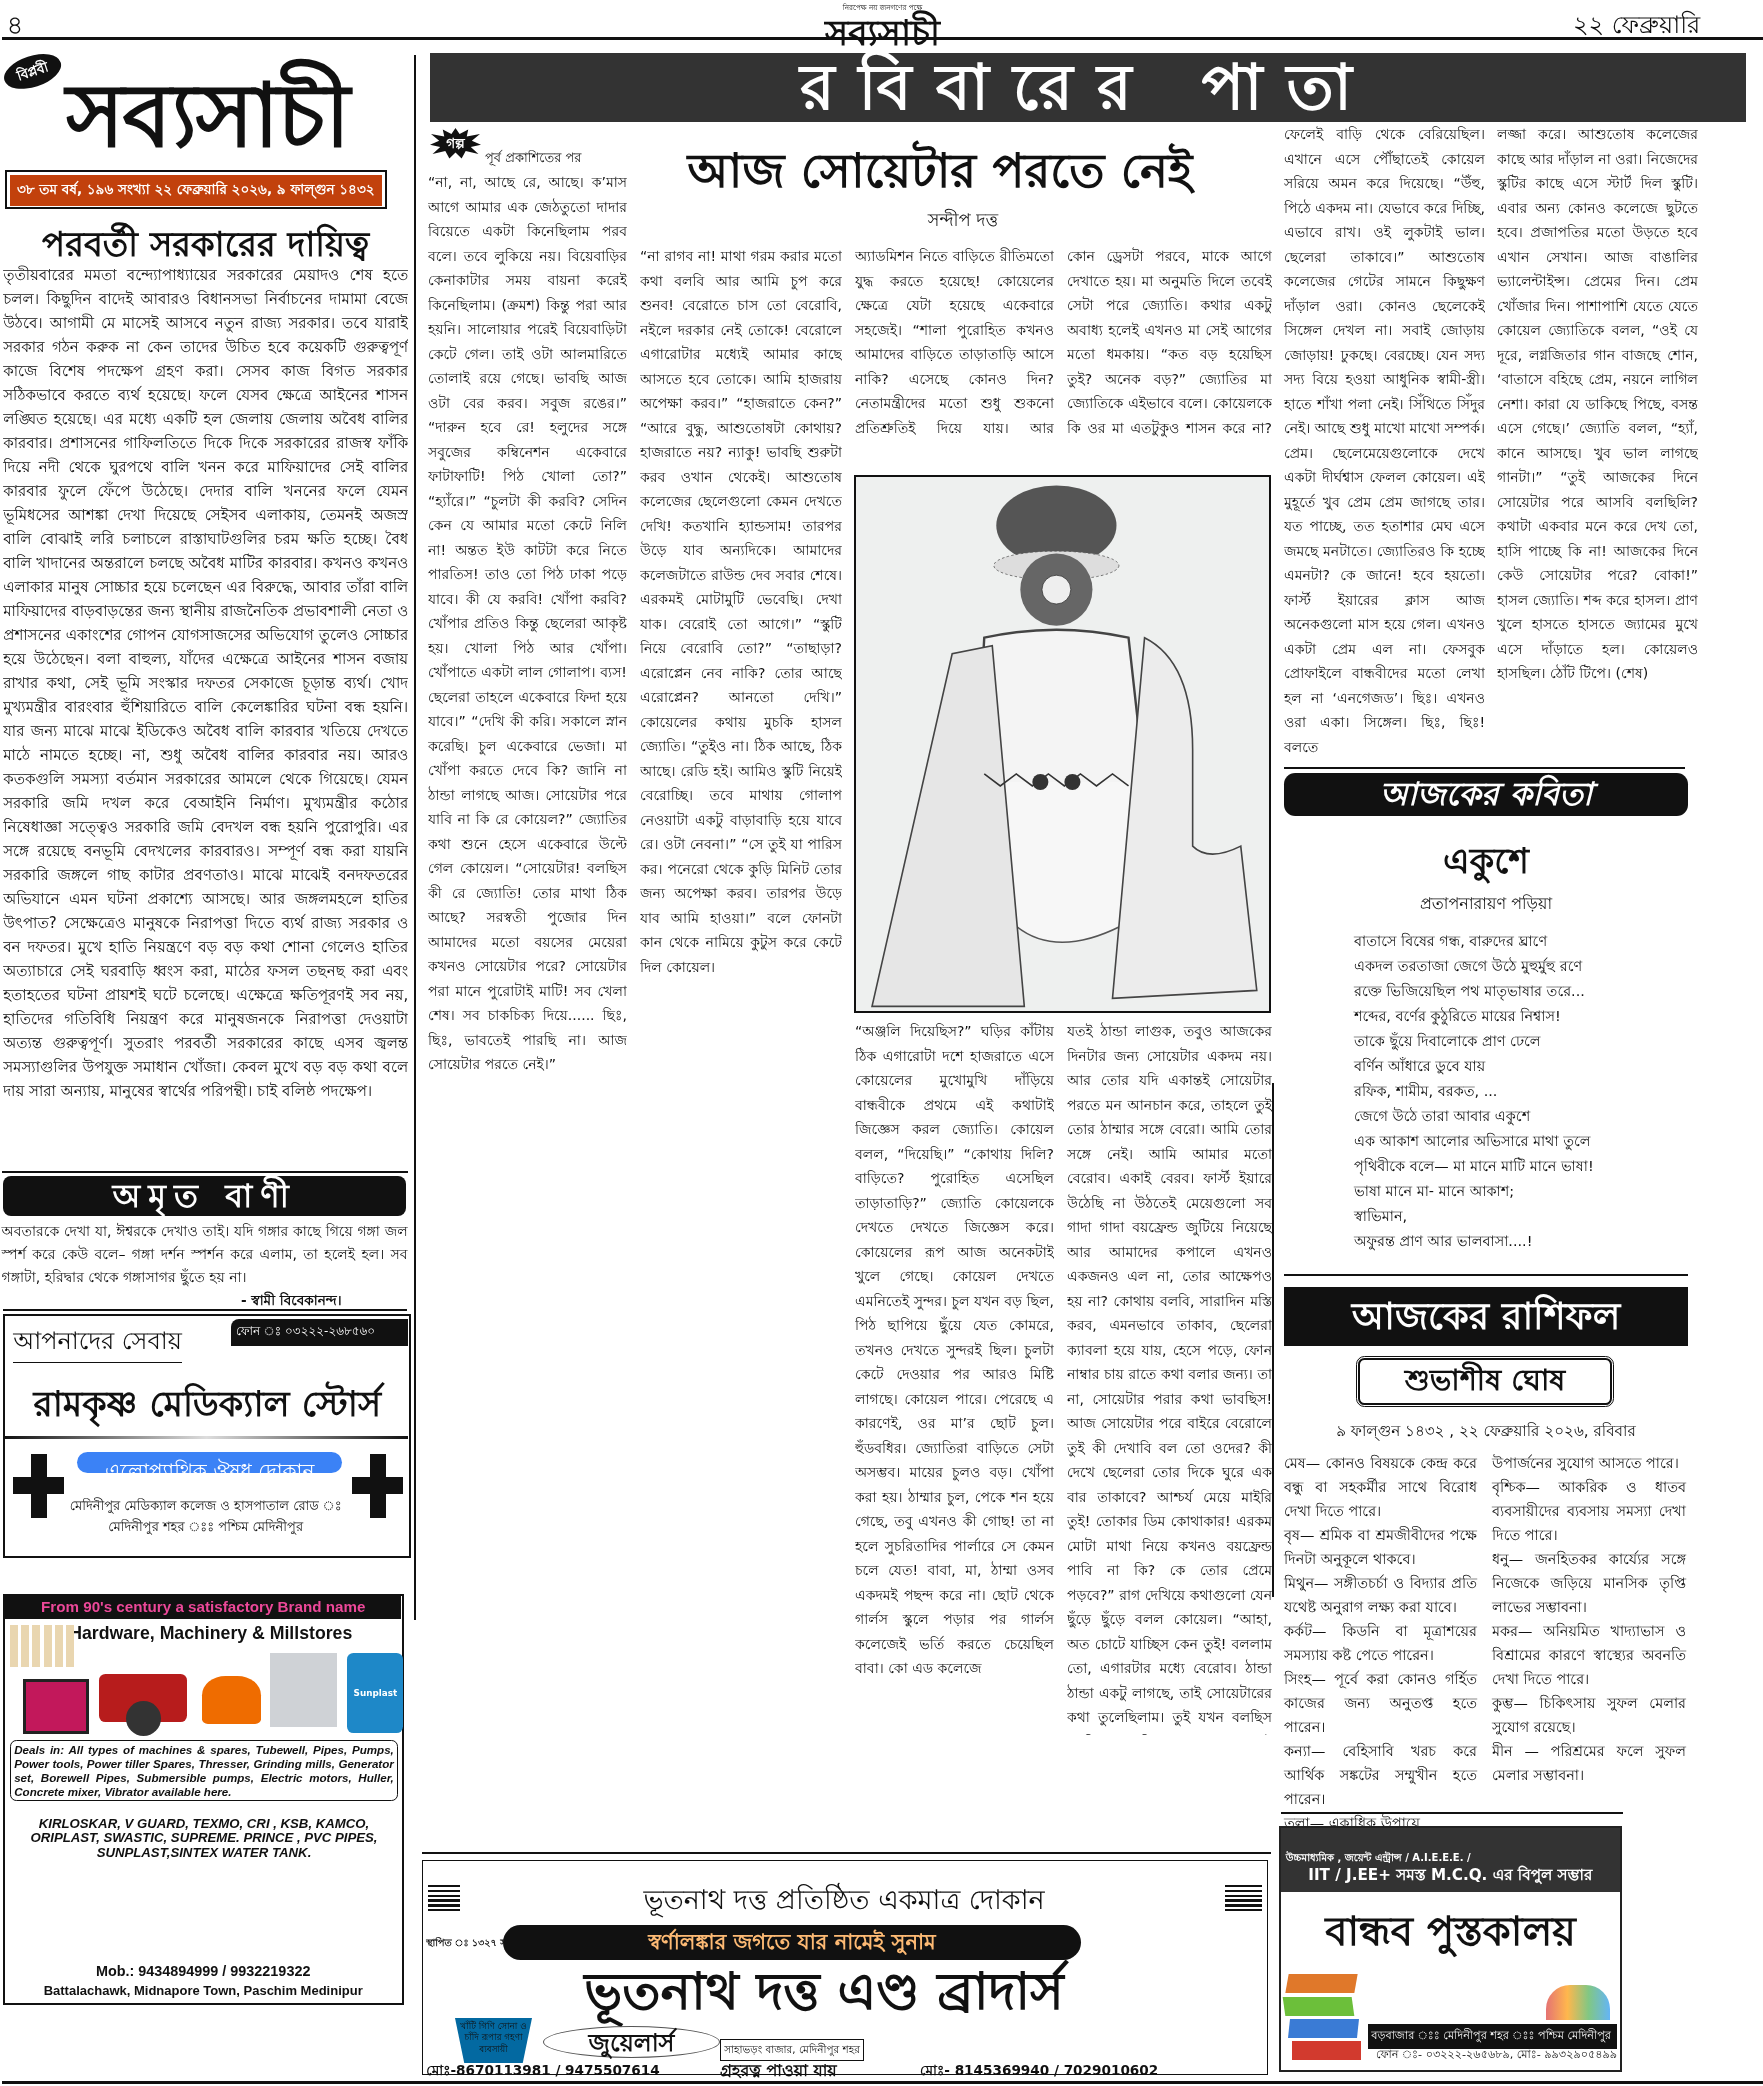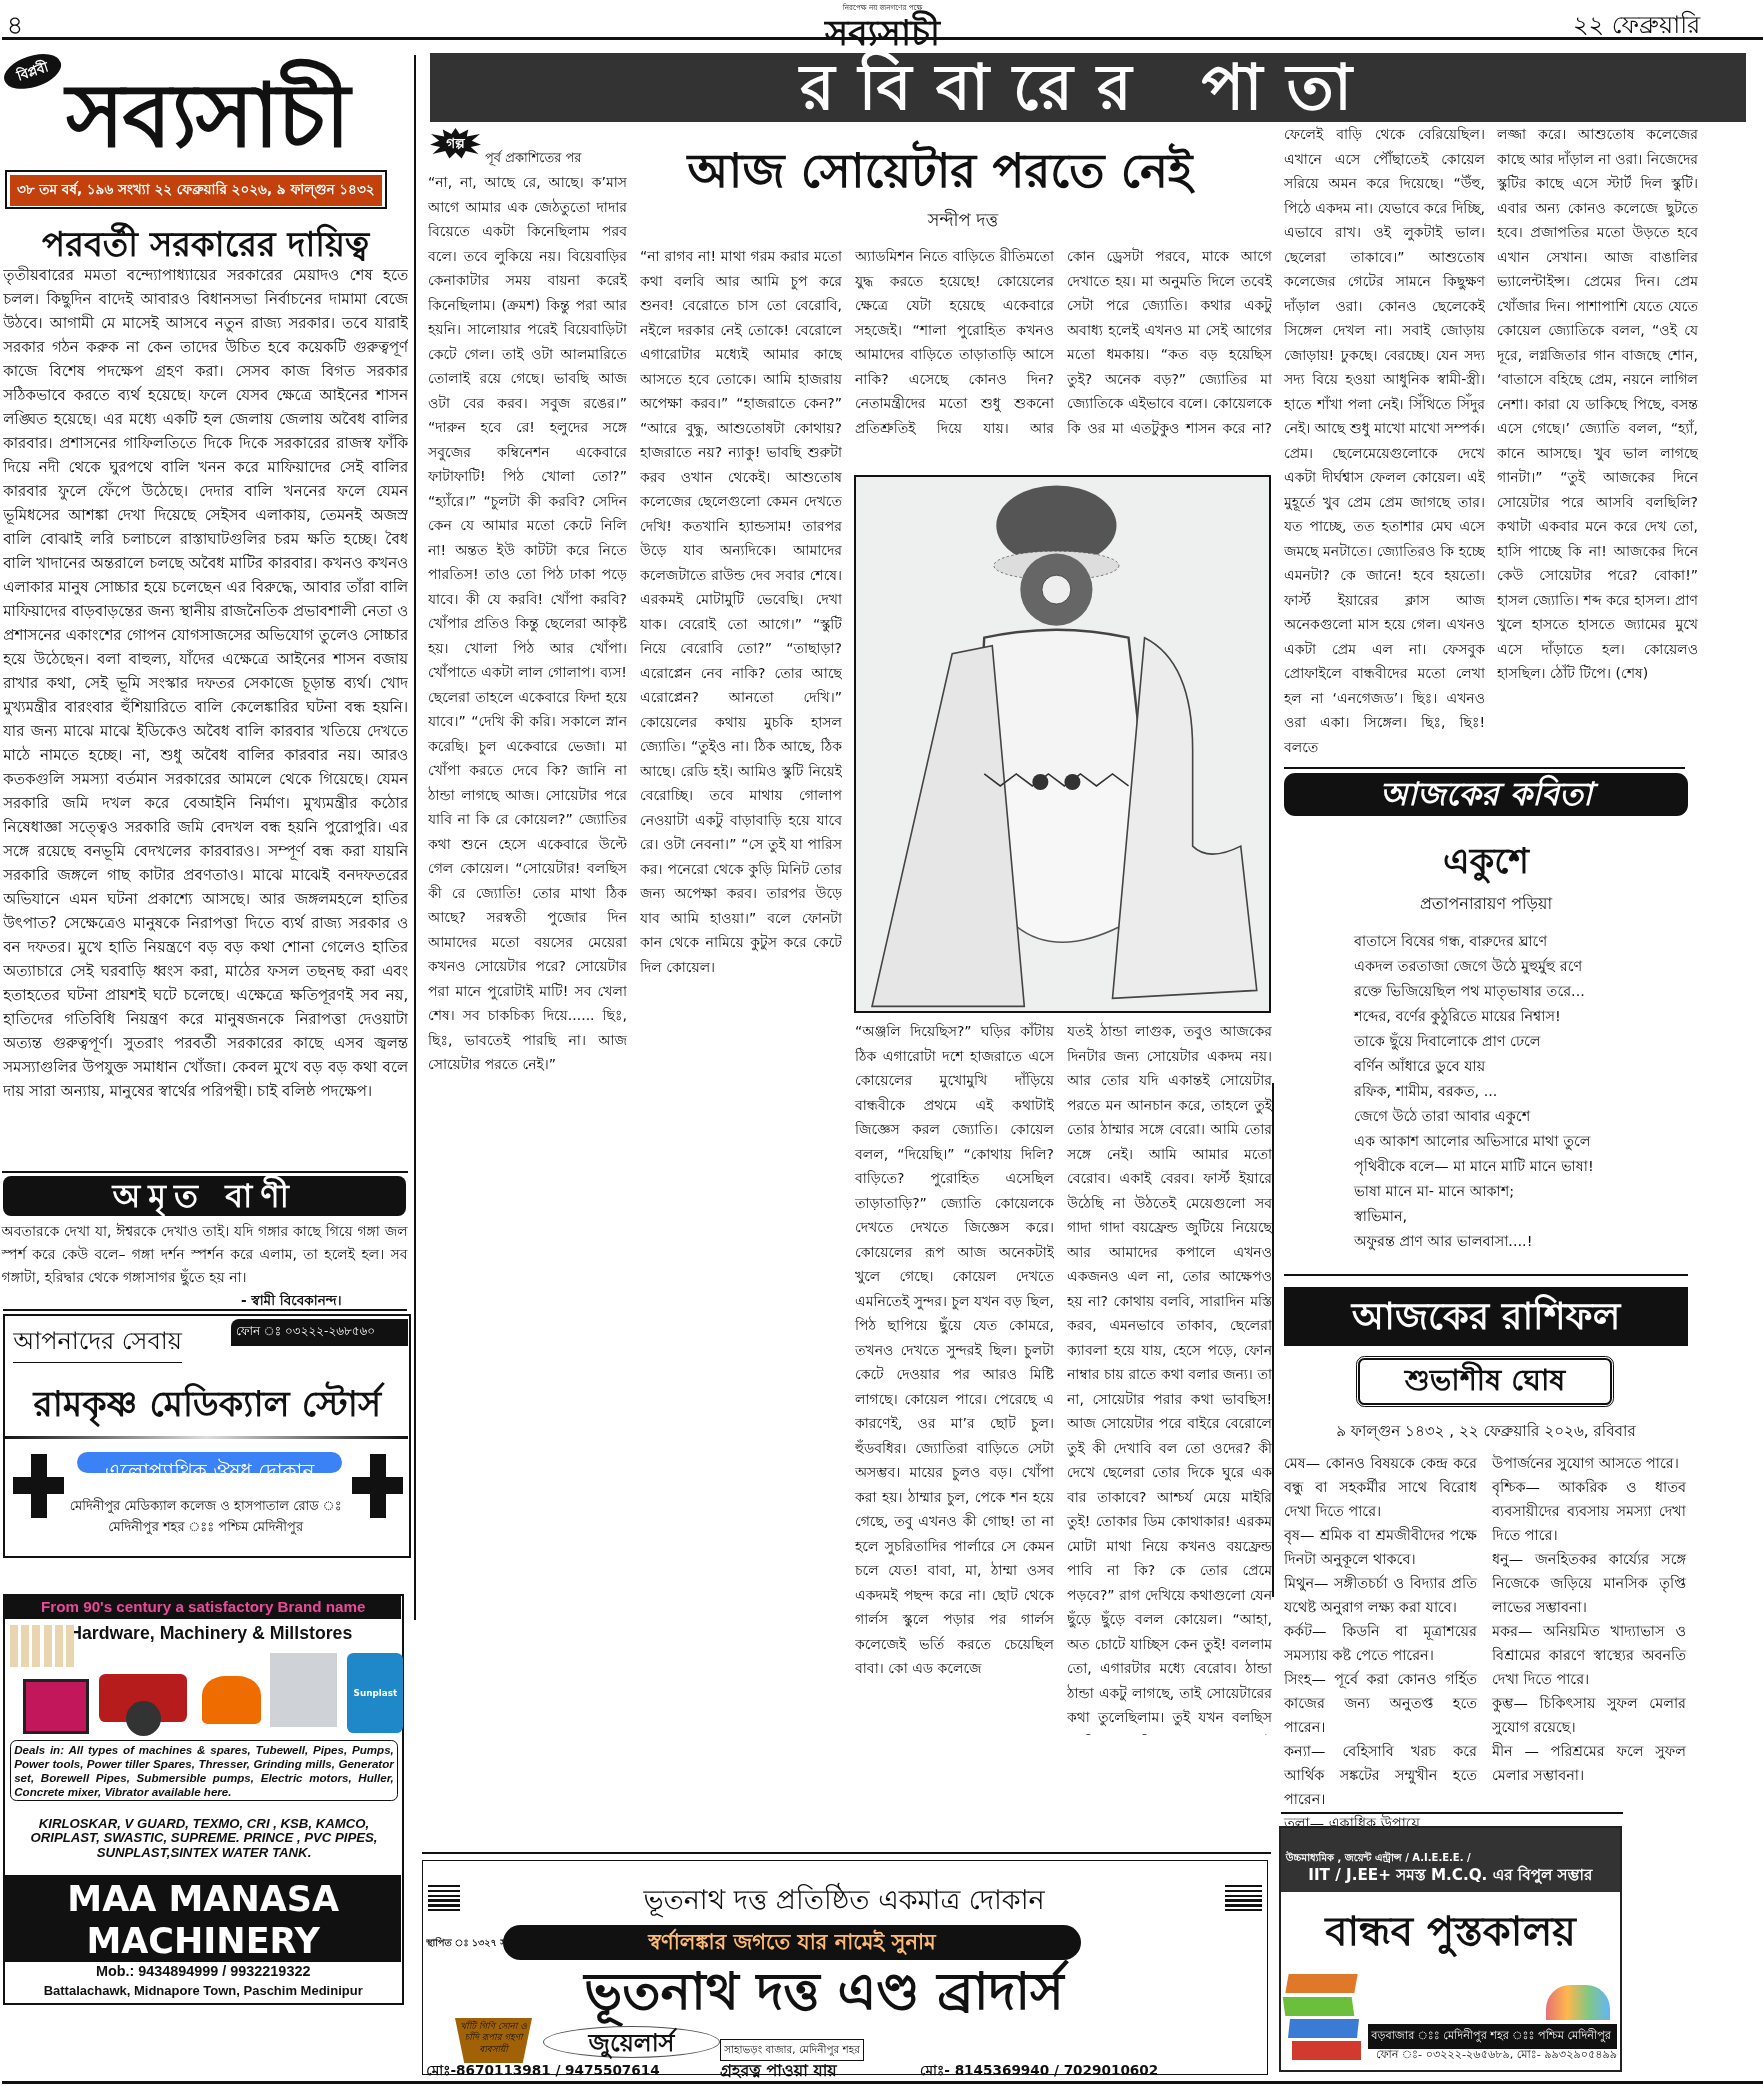--- a/index.html
+++ b/index.html
@@ -83,21 +83,20 @@
     <div style="position:absolute;left:6.4px;top:24px;width:66px;height:55px;border:3.2px solid #222;background:#c2185b;"></div>
     <div style="position:absolute;left:83px;top:19px;width:88px;height:48px;background:#b71c1c;border-radius:6.4px;">
         <div style="position:absolute;left:27px;top:27px;width:35px;height:35px;border-radius:50%;background:#333;"></div>
       </div>
     <div style="position:absolute;left:186px;top:21px;width:59px;height:48px;background:#ef6c00;border-radius:40% 40% 10% 10%;"></div>
     <div style="position:absolute;left:254px;top:-1.6px;width:67px;height:74px;background:#cfd2d6;"></div>
     <div style="position:absolute;left:331px;top:-1.6px;width:56px;height:80px;background:#1e88c8;border-radius:6.4px;color:#fff;font-size:8.8px;font-weight:bold;text-align:center;padding-top:35px;">Sunplast</div>
   </div>
   <div class="abs en-bold" style="left:4.8px;top:144px;width:388px;border:1.6px solid #111;border-radius:6.4px;padding:1.6px 3.2px;font-size:11.6px;line-height:14px;font-style:italic;text-align:justify;">Deals in:  All types of machines &amp; spares, Tubewell, Pipes, Pumps, Power tools, Power tiller Spares, Thresser, Grinding mills, Generator set, Borewell Pipes, Submersible pumps, Electric motors, Huller, Concrete mixer, Vibrator available here.</div>
   <div class="abs en-bold" style="left:4.8px;top:221px;width:388px;text-align:center;font-size:13.2px;line-height:14.4px;font-style:italic;">KIRLOSKAR, V GUARD, TEXMO, CRI , KSB, KAMCO, ORIPLAST, SWASTIC, SUPREME. PRINCE , PVC PIPES, SUNPLAST,SINTEX WATER TANK.</div>
-  <div class="abs" style="left:0;top:279px;width:396px;height:87px;background:#111;color:#fff;text-align:center;font-family:'DejaVu Sans',sans-serif;font-weight:bold;font-size:35px;line-height:42px;padding-top:3.2px;">MAA MANASA MACHINERY</div>
   <div class="abs en-bold" style="left:0;top:367px;width:396px;text-align:center;font-size:14.4px;">Mob.: 9434894999 / 9932219322</div>
   <div class="abs en-bold" style="left:0;top:387px;width:396px;text-align:center;font-size:13px;">Battalachawk, Midnapore Town, Paschim Medinipur</div>
 </div>
 
 <div class="abs banner" style="left:430px;top:53px;width:1316px;height:69px;line-height:69px;font-size:63px;">রবিবারের পাতা</div>
 
 <div class="abs golpo" style="left:430px;top:128px;width:51px;height:30.5px;line-height:30.5px;"><span>গল্প</span></div>
 <div class="abs" style="left:485px;top:148px;font-size:13px;">পূর্ব প্রকাশিতের পর</div>
 <div class="abs story-title" style="left:627px;top:135px;width:626px;">আজ সোয়েটার পরতে নেই</div>
 <div class="abs byline" style="left:883px;top:207px;width:160px;">সন্দীপ দত্ত</div>
@@ -171,21 +170,21 @@
 </div>
 
 <div class="rule" style="left:422px;top:1852px;width:849px;height:2.4px;"></div>
 <div class="abs ad-box" style="left:422px;top:1860px;width:846px;height:215px;border-width:1.6px;">
   <div class="abs" style="left:4.8px;top:24px;width:32px;height:26px;background:repeating-linear-gradient(#111 0 2.4px,#fff 2.4px 4.8px);"></div>
   <div class="abs" style="left:802px;top:24px;width:37px;height:26px;background:repeating-linear-gradient(#111 0 2.4px,#fff 2.4px 4.8px);"></div>
   <div class="abs" style="left:40px;top:17.7px;width:762px;text-align:center;font-family:'DejaVu Serif',serif;font-size:27px;">ভূতনাথ দত্ত প্রতিষ্ঠিত একমাত্র দোকান</div>
   <div class="abs" style="left:3.2px;top:75px;font-size:9.6px;font-weight:bold;">স্থাপিত ঃ ১৩২৭ সাল</div>
   <div class="abs" style="left:80px;top:64px;width:578px;height:35px;line-height:35px;background:#111;color:#fdba74;text-align:center;border-radius:17.7px;font-size:21px;font-weight:bold;">স্বর্ণালঙ্কার জগতে যার নামেই সুনাম</div>
   <div class="abs" style="left:0;top:101px;width:802px;text-align:center;font-family:'DejaVu Serif',serif;font-weight:bold;font-size:51px;line-height:58px;">ভূতনাথ দত্ত এণ্ড ব্রাদার্স</div>
-  <div class="abs" style="left:32px;top:157px;width:77px;height:45px;background:#a16207;text-align:center;font-size:8.8px;line-height:11.2px;padding:3.2px;clip-path:polygon(0 0,100% 0,88% 100%,12% 100%);font-style:italic;">খাঁটি গিণি সোনা ও চাঁদি রূপার গহণা ব্যবসায়ী</div>
+  <div class="abs" style="left:32px;top:157px;width:77px;height:45px;background:#0369a1;text-align:center;font-size:8.8px;line-height:11.2px;padding:3.2px;clip-path:polygon(0 0,100% 0,88% 100%,12% 100%);">খাঁটি গিণি সোনা ও চাঁদি রূপার গহণা ব্যবসায়ী</div>
   <div class="abs" style="left:120px;top:165px;width:177px;height:32px;line-height:32px;border:0.8px solid #555;border-radius:50%;text-align:center;font-size:24px;font-weight:bold;">জুয়েলার্স</div>
   <div class="abs" style="left:297px;top:178px;font-size:10.4px;border:0.8px solid #111;padding:1.6px 3.2px;">সাহাভড়ং বাজার, মেদিনীপুর শহর</div>
   <div class="abs" style="left:3.2px;top:199px;font-size:13.6px;font-weight:bold;">মোঃ-8670113981 / 9475507614</div>
   <div class="abs" style="left:297px;top:197px;font-size:16px;font-weight:bold;">গ্রহরত্ন পাওয়া যায়</div>
   <div class="abs" style="left:497px;top:199px;font-size:13.6px;font-weight:bold;">মোঃ- 8145369940 / 7029010602</div>
 </div>
 
 <div class="rule" style="left:1281px;top:1812px;width:342px;height:1.6px;"></div>
 <div class="abs" style="left:1279px;top:1826px;width:343px;height:246px;border:2.4px solid #222;background:#fff;">
   <div class="abs" style="left:0;top:0;width:339px;height:64px;background:#333;"></div>

